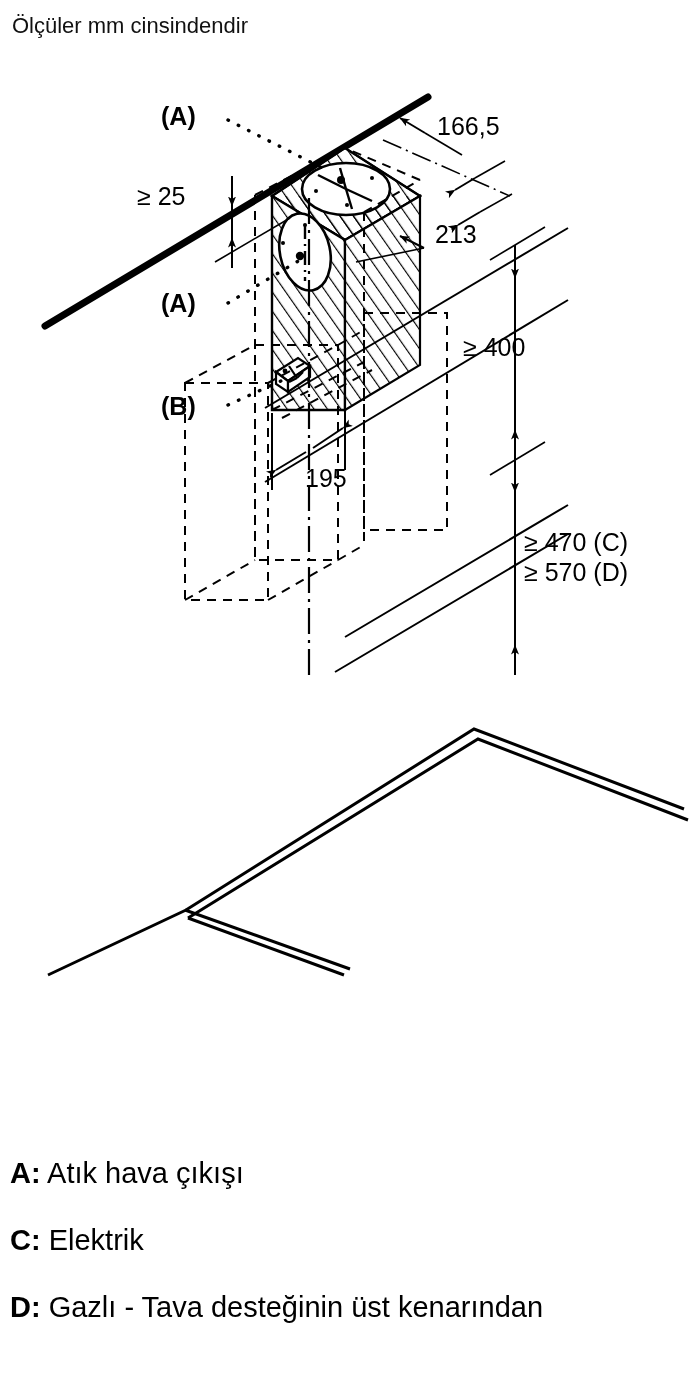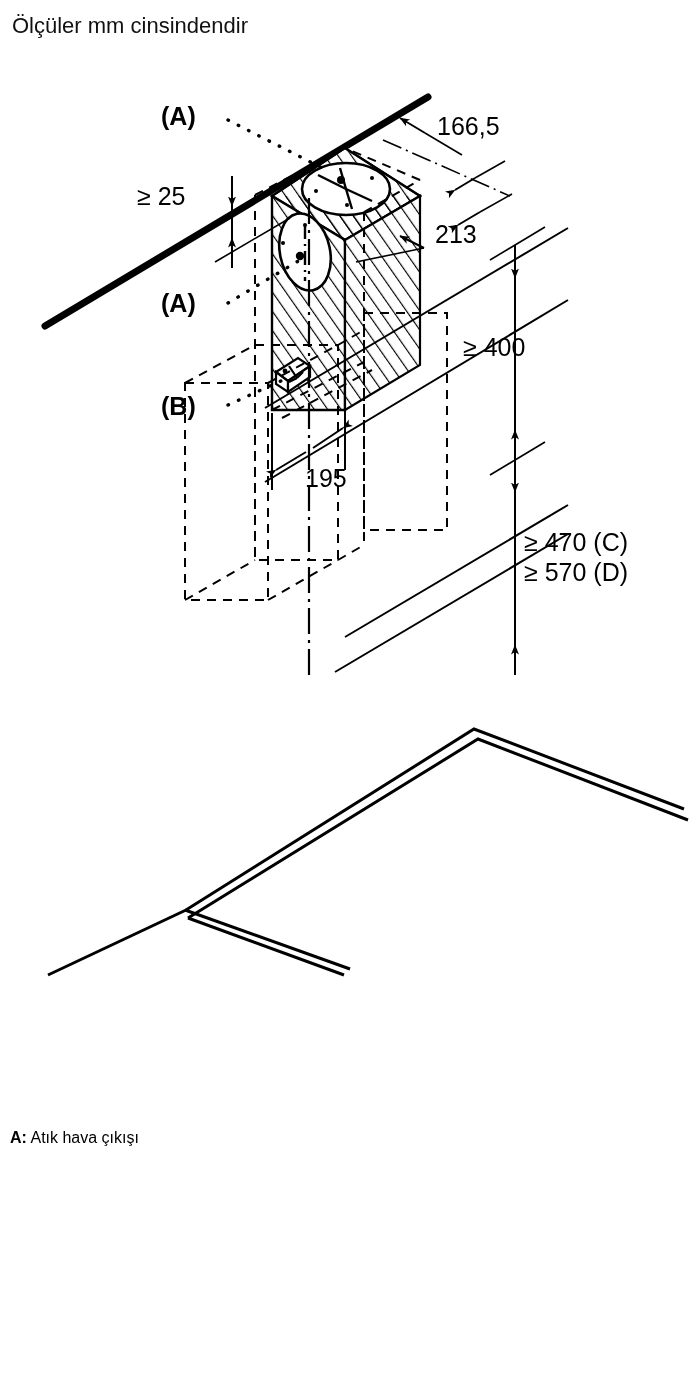--- a/index.html
+++ b/index.html
@@ -6,21 +6,21 @@
   body{width:700px;height:1400px;position:relative;overflow:hidden;
        font-family:"Liberation Sans","DejaVu Sans",sans-serif;color:#000;}
   #root{position:relative;width:616px;height:1400px;}
 
   .hdr{position:absolute;left:12px;top:12px;font-size:22px;line-height:28px;
        color:#111;white-space:nowrap;}
 
   #dwg{position:absolute;left:0;top:0;width:700px;height:1050px;}
 
   .legend{position:absolute;left:10px;top:1122px;width:680px;}
-  .lrow{display:block;font-size:16px;line-height:31px;white-space:nowrap;color:#000;}
+  .lrow{display:block;font-size:29px;line-height:31px;white-space:nowrap;color:#000;margin-top:36px;}
   .lkey{font-weight:bold;}
   .lval{font-weight:normal;}
 
   svg text{font-family:"Liberation Sans","DejaVu Sans",sans-serif;fill:#000;}
   .dim{font-size:25px;}
   .ref{font-size:25px;font-weight:bold;}
 </style>
 </head>
 <body>
 
@@ -210,15 +210,23 @@
     <text class="ref" x="161" y="125">(A)</text>
     <text class="ref" x="161" y="312">(A)</text>
     <text class="ref" x="161" y="415">(B)</text>
   </svg>
 
   <div class="legend">
     <span class="lrow">
       <span class="lkey">A:</span>
       <span class="lval">Atık hava çıkışı</span>
     </span>
+    <span class="lrow">
+      <span class="lkey">C:</span>
+      <span class="lval">Elektrik</span>
+    </span>
+    <span class="lrow">
+      <span class="lkey">D:</span>
+      <span class="lval">Gazlı - Tava desteğinin üst kenarından</span>
+    </span>
   </div>
 
 </div>
 
 </body></html>

